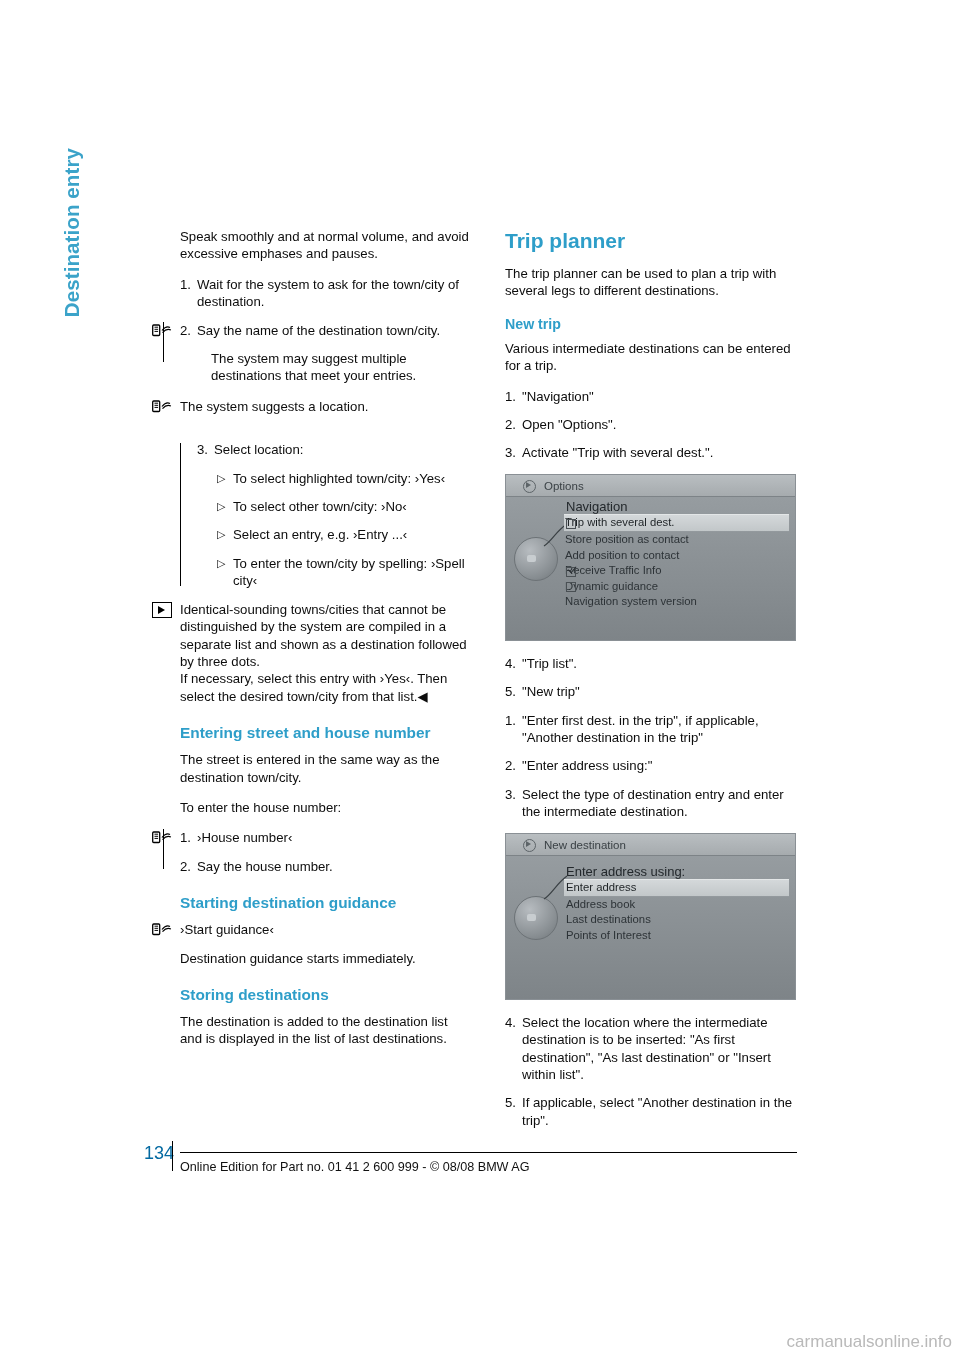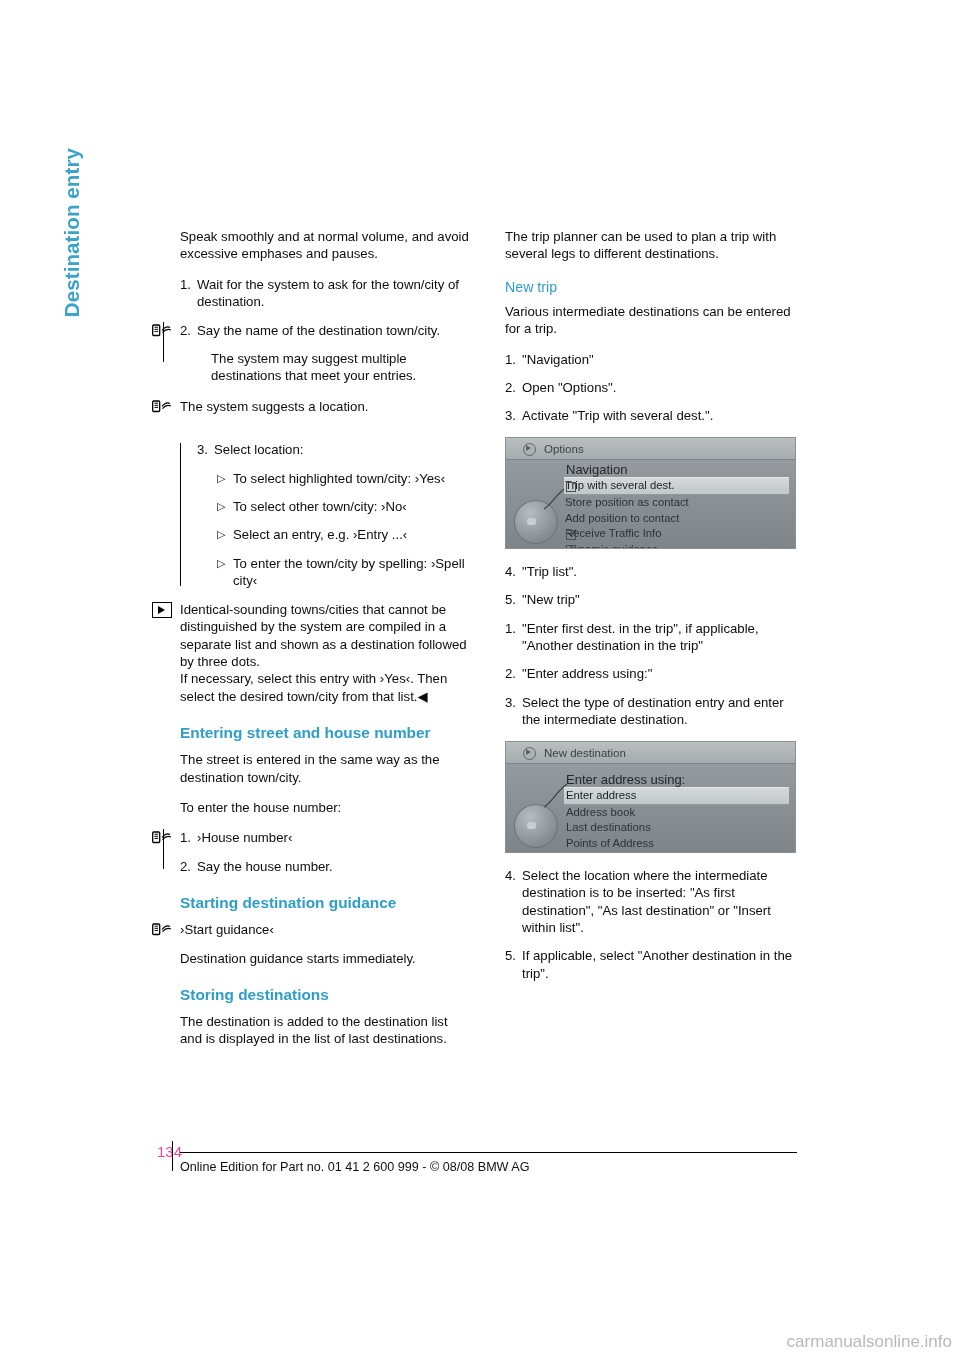--- a/index.html
+++ b/index.html
@@ -60,21 +60,21 @@
   h2.big {
     color: #2e9ec9;
     font-size: 21px;
     font-weight: bold;
     margin: 0 0 12px 0;
     line-height: 25px;
   }
   h3.sub {
     color: #2e9ec9;
     font-size: 14.2px;
-    font-weight: normal;
+    font-weight: bold;
     margin: 15px 0 7px 0;
     line-height: 18px;
   }
 
   
   .row {
     display: flex;
     margin-bottom: 11px;
   }
   .row .num {
@@ -141,21 +141,21 @@
     left: -17px;
     top: 2px;
     bottom: 2px;
     width: 1.4px;
     background: #000;
   }
 
   
   .shot {
     width: 291px;
-    height: 112px;
+    height: 167px;
     margin: 12px 0 14px 0;
     position: relative;
     background: linear-gradient(180deg,#9aa0a4 0%, #8d9397 45%, #7e8488 100%);
     overflow: hidden;
     border: 1px solid #8a9095;
     box-sizing: border-box;
   }
   .shot .topbar {
     position: absolute;
     left: 0; top: 0; right: 0;
@@ -247,26 +247,26 @@
     position: absolute;
     left: 36px;
     top: 44px;
     width: 26px;
     height: 28px;
   }
 
   
   .pagenum {
     position: absolute;
-    left: 154px;
+    left: 144px;
     top: 1143px;
     width: 28px;
     text-align: right;
-    font-size: 15px;
-    color: #ec4899;
+    font-size: 18px;
+    color: #0369a1;
   }
   .footrule {
     position: absolute;
     left: 180px;
     top: 1152px;
     width: 617px;
     height: 1.3px;
     background: #000;
   }
   .footer {
@@ -407,20 +407,21 @@
       <p>›Start guidance‹</p>
     </div>
     <p class="para">Destination guidance starts immediately.</p>
 
     <h2 class="section">Storing destinations</h2>
     <p class="para">The destination is added to the destination list and is displayed in the list of last destinations.</p>
   </div>
 
   <div class="col col-right">
 
+    <h2 class="big">Trip planner</h2>
     <p class="para">The trip planner can be used to plan a trip with several legs to different destinations.</p>
 
     <h3 class="sub">New trip</h3>
     <p class="para">Various intermediate destinations can be entered for a trip.</p>
 
     <div class="row">
       <div class="num">1.</div>
       <div class="txt">"Navigation"</div>
     </div>
     <div class="row">
@@ -504,21 +505,21 @@
         <div class="mitem sel" style="padding-left:2px;">
           <span>Enter address</span>
         </div>
         <div class="mitem" style="padding-left:2px;">
           <span>Address book</span>
         </div>
         <div class="mitem" style="padding-left:2px;">
           <span>Last destinations</span>
         </div>
         <div class="mitem" style="padding-left:2px;">
-          <span>Points of Address</span>
+          <span>Points of Interest</span>
         </div>
       </div>
     </div>
 
     <div class="row">
       <div class="num">4.</div>
       <div class="txt">Select the location where the intermediate destination is to be inserted: "As first destination", "As last destination" or "Insert within list".</div>
     </div>
     <div class="row">
       <div class="num">5.</div>

